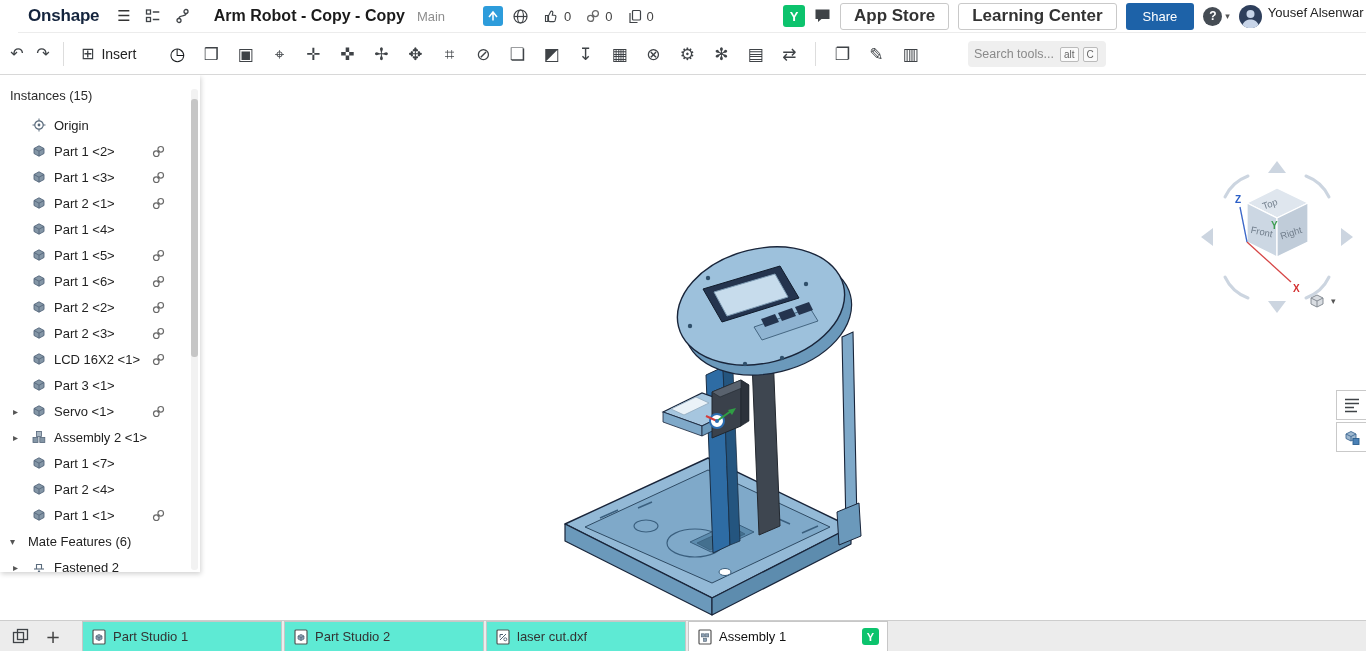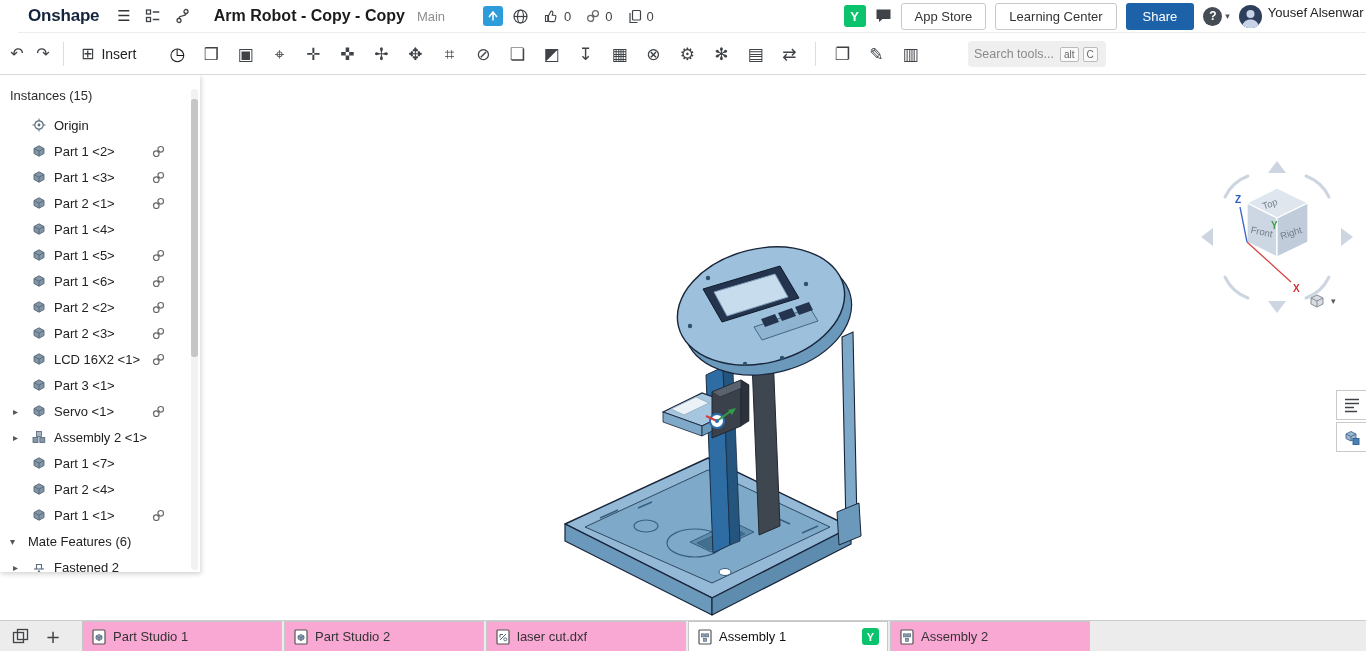--- a/index.html
+++ b/index.html
@@ -15,22 +15,22 @@
   .hamburger { margin-left:18px; font-size:15px; color:#333; cursor:pointer; }
   .hicon { margin-left:14px; display:flex; align-items:center; cursor:pointer; }
   .doc-title { margin-left:24px; font-size:16px; font-weight:bold; color:#1b1b1b; white-space:nowrap; }
   .doc-workspace { margin-left:12px; font-size:13px; color:#8e8e8e; }
   .blue-badge { margin-left:38px; width:20px; height:20px; background:#2d9cdb; border-radius:3px;
                 display:flex; align-items:center; justify-content:center; cursor:pointer; }
   .count-group { margin-left:15px; display:flex; align-items:center; gap:5px; font-size:13px; color:#444; cursor:pointer; }
   .right-cluster { margin-left:auto; display:flex; align-items:center; gap:9px; margin-right:10px; }
   .collab-badge { width:22px; height:22px; background:#0cc36d; color:#fff; border-radius:3px;
                   font-weight:bold; font-size:13px; display:flex; align-items:center; justify-content:center; }
-  .btn-outline { height:27px; padding:0 13px; border:1px solid #c9c9c9; border-radius:3px; font-size:13px;
-                 color:#333; display:flex; align-items:center; background:#fff; cursor:pointer; white-space:nowrap; }
+  .btn-outline { height:27px; padding:0 13px; border:1px solid #c9c9c9; border-radius:3px; font-size:17px;
+                 color:#333; display:flex; align-items:center; background:#fff; cursor:pointer; white-space:nowrap;font-weight:bold; }
   .btn-share { height:27px; padding:0 17px; background:#1d62a8; color:#fff; border-radius:3px;
                font-size:13px; display:flex; align-items:center; cursor:pointer; }
   .help-btn { display:flex; align-items:center; gap:3px; cursor:pointer; }
   .help-circle { width:19px; height:19px; border-radius:50%; background:#454c54; color:#fff; font-size:12px;
                  font-weight:bold; display:flex; align-items:center; justify-content:center; }
   .caret-sm { font-size:9px; color:#555; }
   .user-btn { display:flex; gap:6px; cursor:pointer; }
   .user-name { font-size:13px; color:#222; white-space:nowrap; }
 
   
@@ -80,21 +80,21 @@
                  border-right:none; display:flex; align-items:center; justify-content:center; cursor:pointer; }
 
   
   .footer { position:absolute; left:0; bottom:0; width:100%; height:31px; background:#ececec;
             border-top:1px solid #cdcdcd; display:flex; align-items:center; z-index:30; }
   .tab-manager { width:30px; height:30px; display:flex; align-items:center; justify-content:center;
                  cursor:pointer; margin-left:6px; }
   .add-tab { width:26px; height:30px; display:flex; align-items:center; justify-content:center;
              font-size:18px; color:#444; cursor:pointer; margin-left:4px; }
   .tabs { display:flex; margin-left:16px; height:100%; align-items:stretch; }
-  .tab { width:200px; display:flex; align-items:center; gap:7px; padding:0 9px; background:#f9a8d4;
+  .tab { width:200px; display:flex; align-items:center; gap:7px; padding:0 9px; background:#5eead4;
          border:1px solid #c7c7c7; border-bottom:none; margin-right:2px; font-size:13px; color:#333;
          cursor:pointer; position:relative; }
   .tab.active { background:#fff; color:#111; }
   .tab-label { white-space:nowrap; overflow:hidden; }
   .tab-badge { position:absolute; right:8px; width:17px; height:17px; background:#0cc36d; color:#fff;
                border-radius:3px; font-size:11px; font-weight:bold; display:flex; align-items:center;
                justify-content:center; }
 </style>
 </head>
 <body>
@@ -566,22 +566,16 @@
           </svg>
         <span class="tab-label">laser cut.dxf</span>
       </div>
       <div class="tab active">
         <svg width="14" height="16">
             <use href="#i-doc-asm"></use>
           </svg>
         <span class="tab-label">Assembly 1</span>
         <span class="tab-badge">Y</span>
       </div>
-      <div class="tab">
-        <svg width="14" height="16">
-            <use href="#i-doc-asm"></use>
-          </svg>
-        <span class="tab-label">Assembly 2</span>
-      </div>
     </div>
   </div>
 
 </div>
 
 </body></html>

